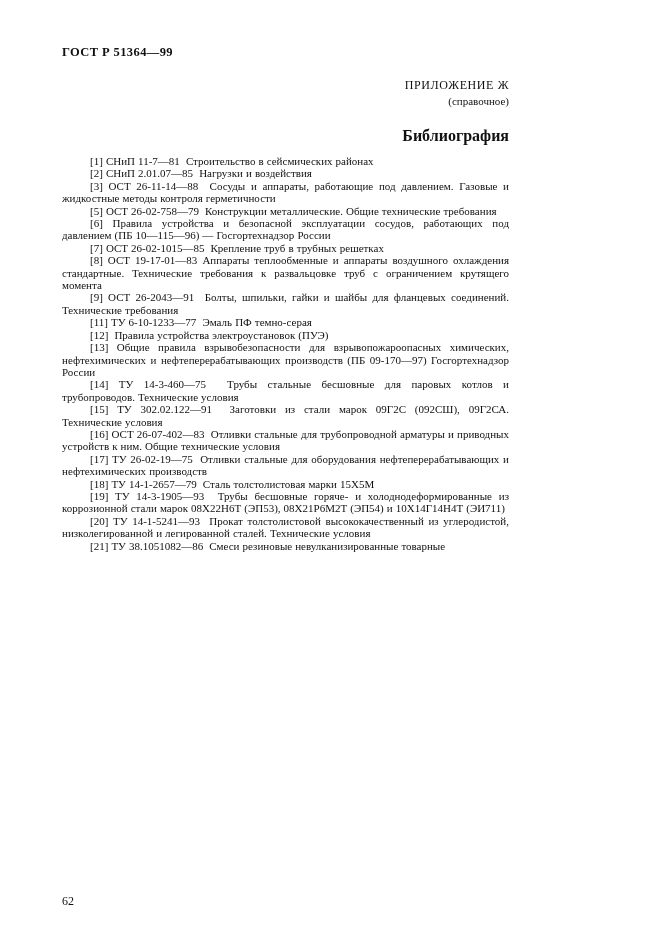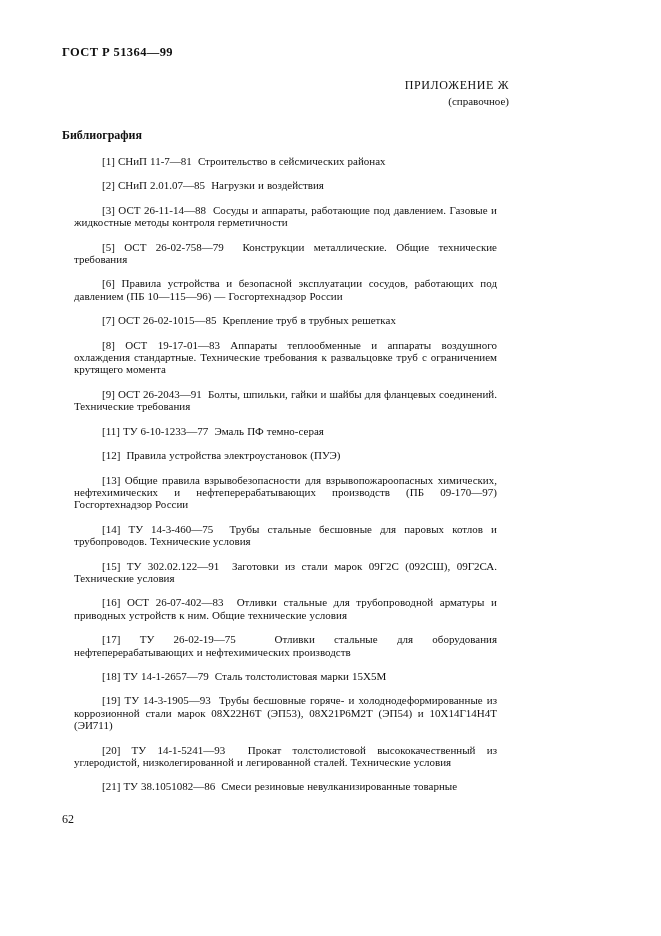--- a/index.html
+++ b/index.html
@@ -32,40 +32,40 @@
     line-height: 13px;
   }
   .appendix-note {
     margin-top: 3px;
     text-align: right;
     font-size: 11px;
     line-height: 12px;
   }
   .bib-heading {
     margin-top: 22px;
-    text-align: left;
-    font-size: 12px;
+    text-align: right;
+    font-size: 16px;
     font-weight: bold;
     line-height: 13px;
   }
   .bib-list {
     margin-top: 13px;
   }
   .bib-entry {
-    margin: 12px;
+    margin: 0;
     font-size: 11px;
     line-height: 12.4px;
     text-align: justify;
     text-indent: 28px;
     word-spacing: 0.3px;
   }
   .page-number {
     position: absolute;
     left: 62px;
-    top: 813px;
+    top: 895px;
     font-size: 12px;
     line-height: 13px;
   }
 </style>
 </head>
 <body>
 
 <div class="page">
 
   <div class="gost-header">ГОСТ Р 51364—99</div>

